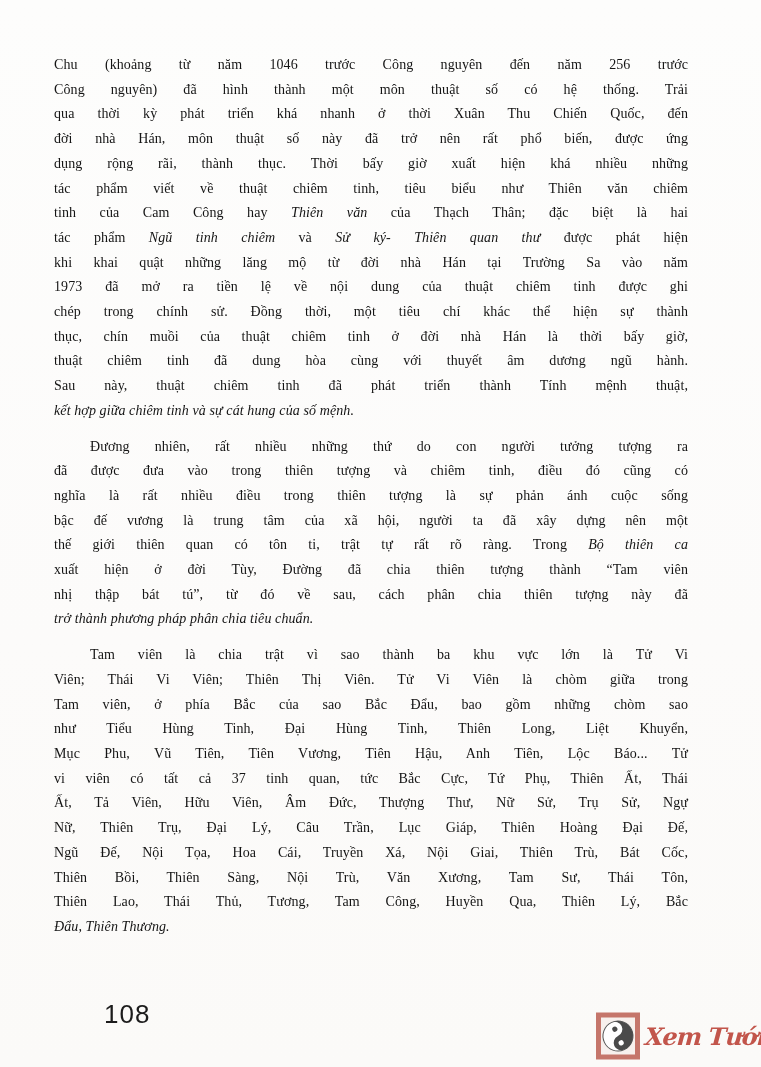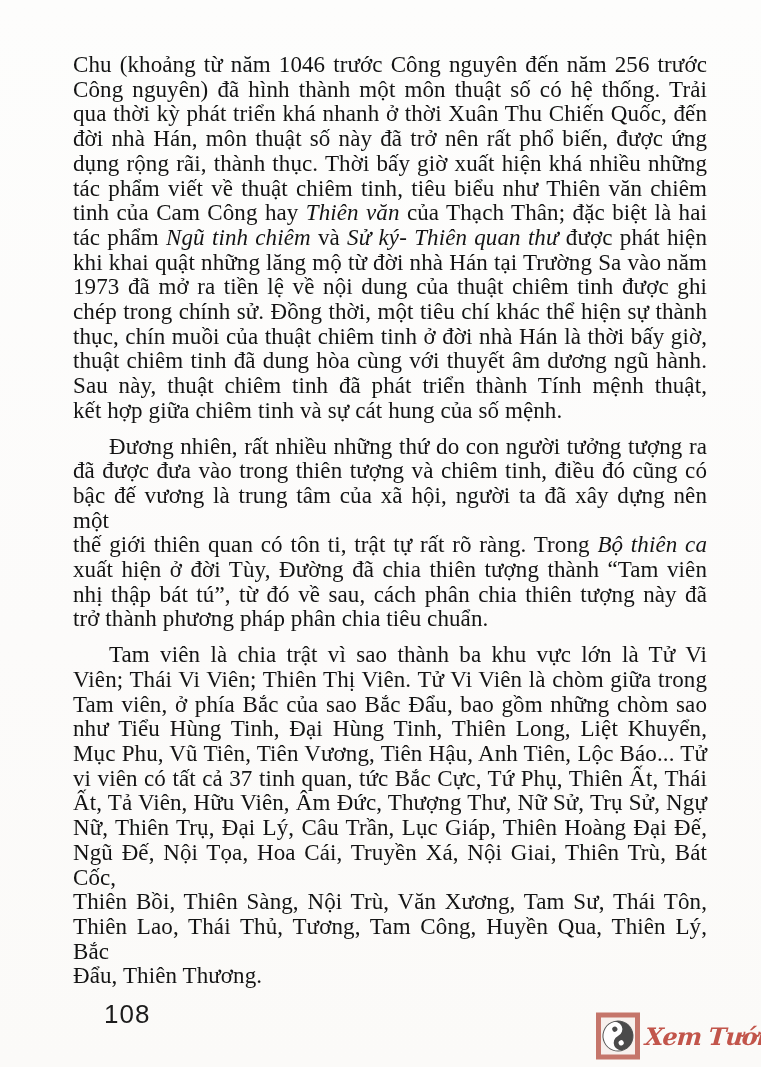--- a/index.html
+++ b/index.html
@@ -10,38 +10,39 @@
   }
   .page {
     position: relative;
     width: 761px;
     height: 1067px;
     background: linear-gradient(180deg, #fdfdfc 0%, #fcfbfa 60%, #fbfaf8 100%);
     overflow: hidden;
   }
   .text-block {
     position: absolute;
-    left: 73px;
+    left: 54px;
     top: 53px;
     width: 634px;
     color: #141414;
-    font-size: 23px;
+    font-size: 14px;
   }
   .paragraph { margin: 0; }
   .paragraph + .paragraph { margin-top: 11px; }
   .line {
     line-height: 24.7px;
     text-align: justify;
     text-align-last: justify;
     white-space: normal;
     letter-spacing: 0.1px;
   }
   .line.last {
     text-align: right;
     text-align-last: left;
+    font-style: italic;
   }
   .line.indent { text-indent: 36px; }
   .line i { font-style: italic; }
 
   .page-number {
     position: absolute;
     left: 104px;
     top: 999px;
     font-family: "Liberation Sans", sans-serif;
     font-size: 26px;
@@ -87,20 +88,21 @@
         <div class="line"><span>1973 đã mở ra tiền lệ về nội dung của thuật chiêm tinh được ghi</span></div>
         <div class="line"><span>chép trong chính sử. Đồng thời, một tiêu chí khác thể hiện sự thành</span></div>
         <div class="line"><span>thục, chín muồi của thuật chiêm tinh ở đời nhà Hán là thời bấy giờ,</span></div>
         <div class="line"><span>thuật chiêm tinh đã dung hòa cùng với thuyết âm dương ngũ hành.</span></div>
         <div class="line"><span>Sau này, thuật chiêm tinh đã phát triển thành Tính mệnh thuật,</span></div>
         <div class="line last"><span>kết hợp giữa chiêm tinh và sự cát hung của số mệnh.</span></div>
       </div>
       <div class="paragraph">
         <div class="line indent"><span>Đương nhiên, rất nhiều những thứ do con người tưởng tượng ra</span></div>
         <div class="line"><span>đã được đưa vào trong thiên tượng và chiêm tinh, điều đó cũng có</span></div>
+        <div class="line"><span>nghĩa là rất nhiều điều trong thiên tượng là sự phản ánh cuộc sống</span></div>
         <div class="line"><span>bậc đế vương là trung tâm của xã hội, người ta đã xây dựng nên một</span></div>
         <div class="line"><span>thế giới thiên quan có tôn ti, trật tự rất rõ ràng. Trong </span><i>Bộ thiên ca</i></div>
         <div class="line"><span>xuất hiện ở đời Tùy, Đường đã chia thiên tượng thành “Tam viên</span></div>
         <div class="line"><span>nhị thập bát tú”, từ đó về sau, cách phân chia thiên tượng này đã</span></div>
         <div class="line last"><span>trở thành phương pháp phân chia tiêu chuẩn.</span></div>
       </div>
       <div class="paragraph">
         <div class="line indent"><span>Tam viên là chia trật vì sao thành ba khu vực lớn là Tử Vi</span></div>
         <div class="line"><span>Viên; Thái Vi Viên; Thiên Thị Viên. Tử Vi Viên là chòm giữa trong</span></div>
         <div class="line"><span>Tam viên, ở phía Bắc của sao Bắc Đẩu, bao gồm những chòm sao</span></div>

